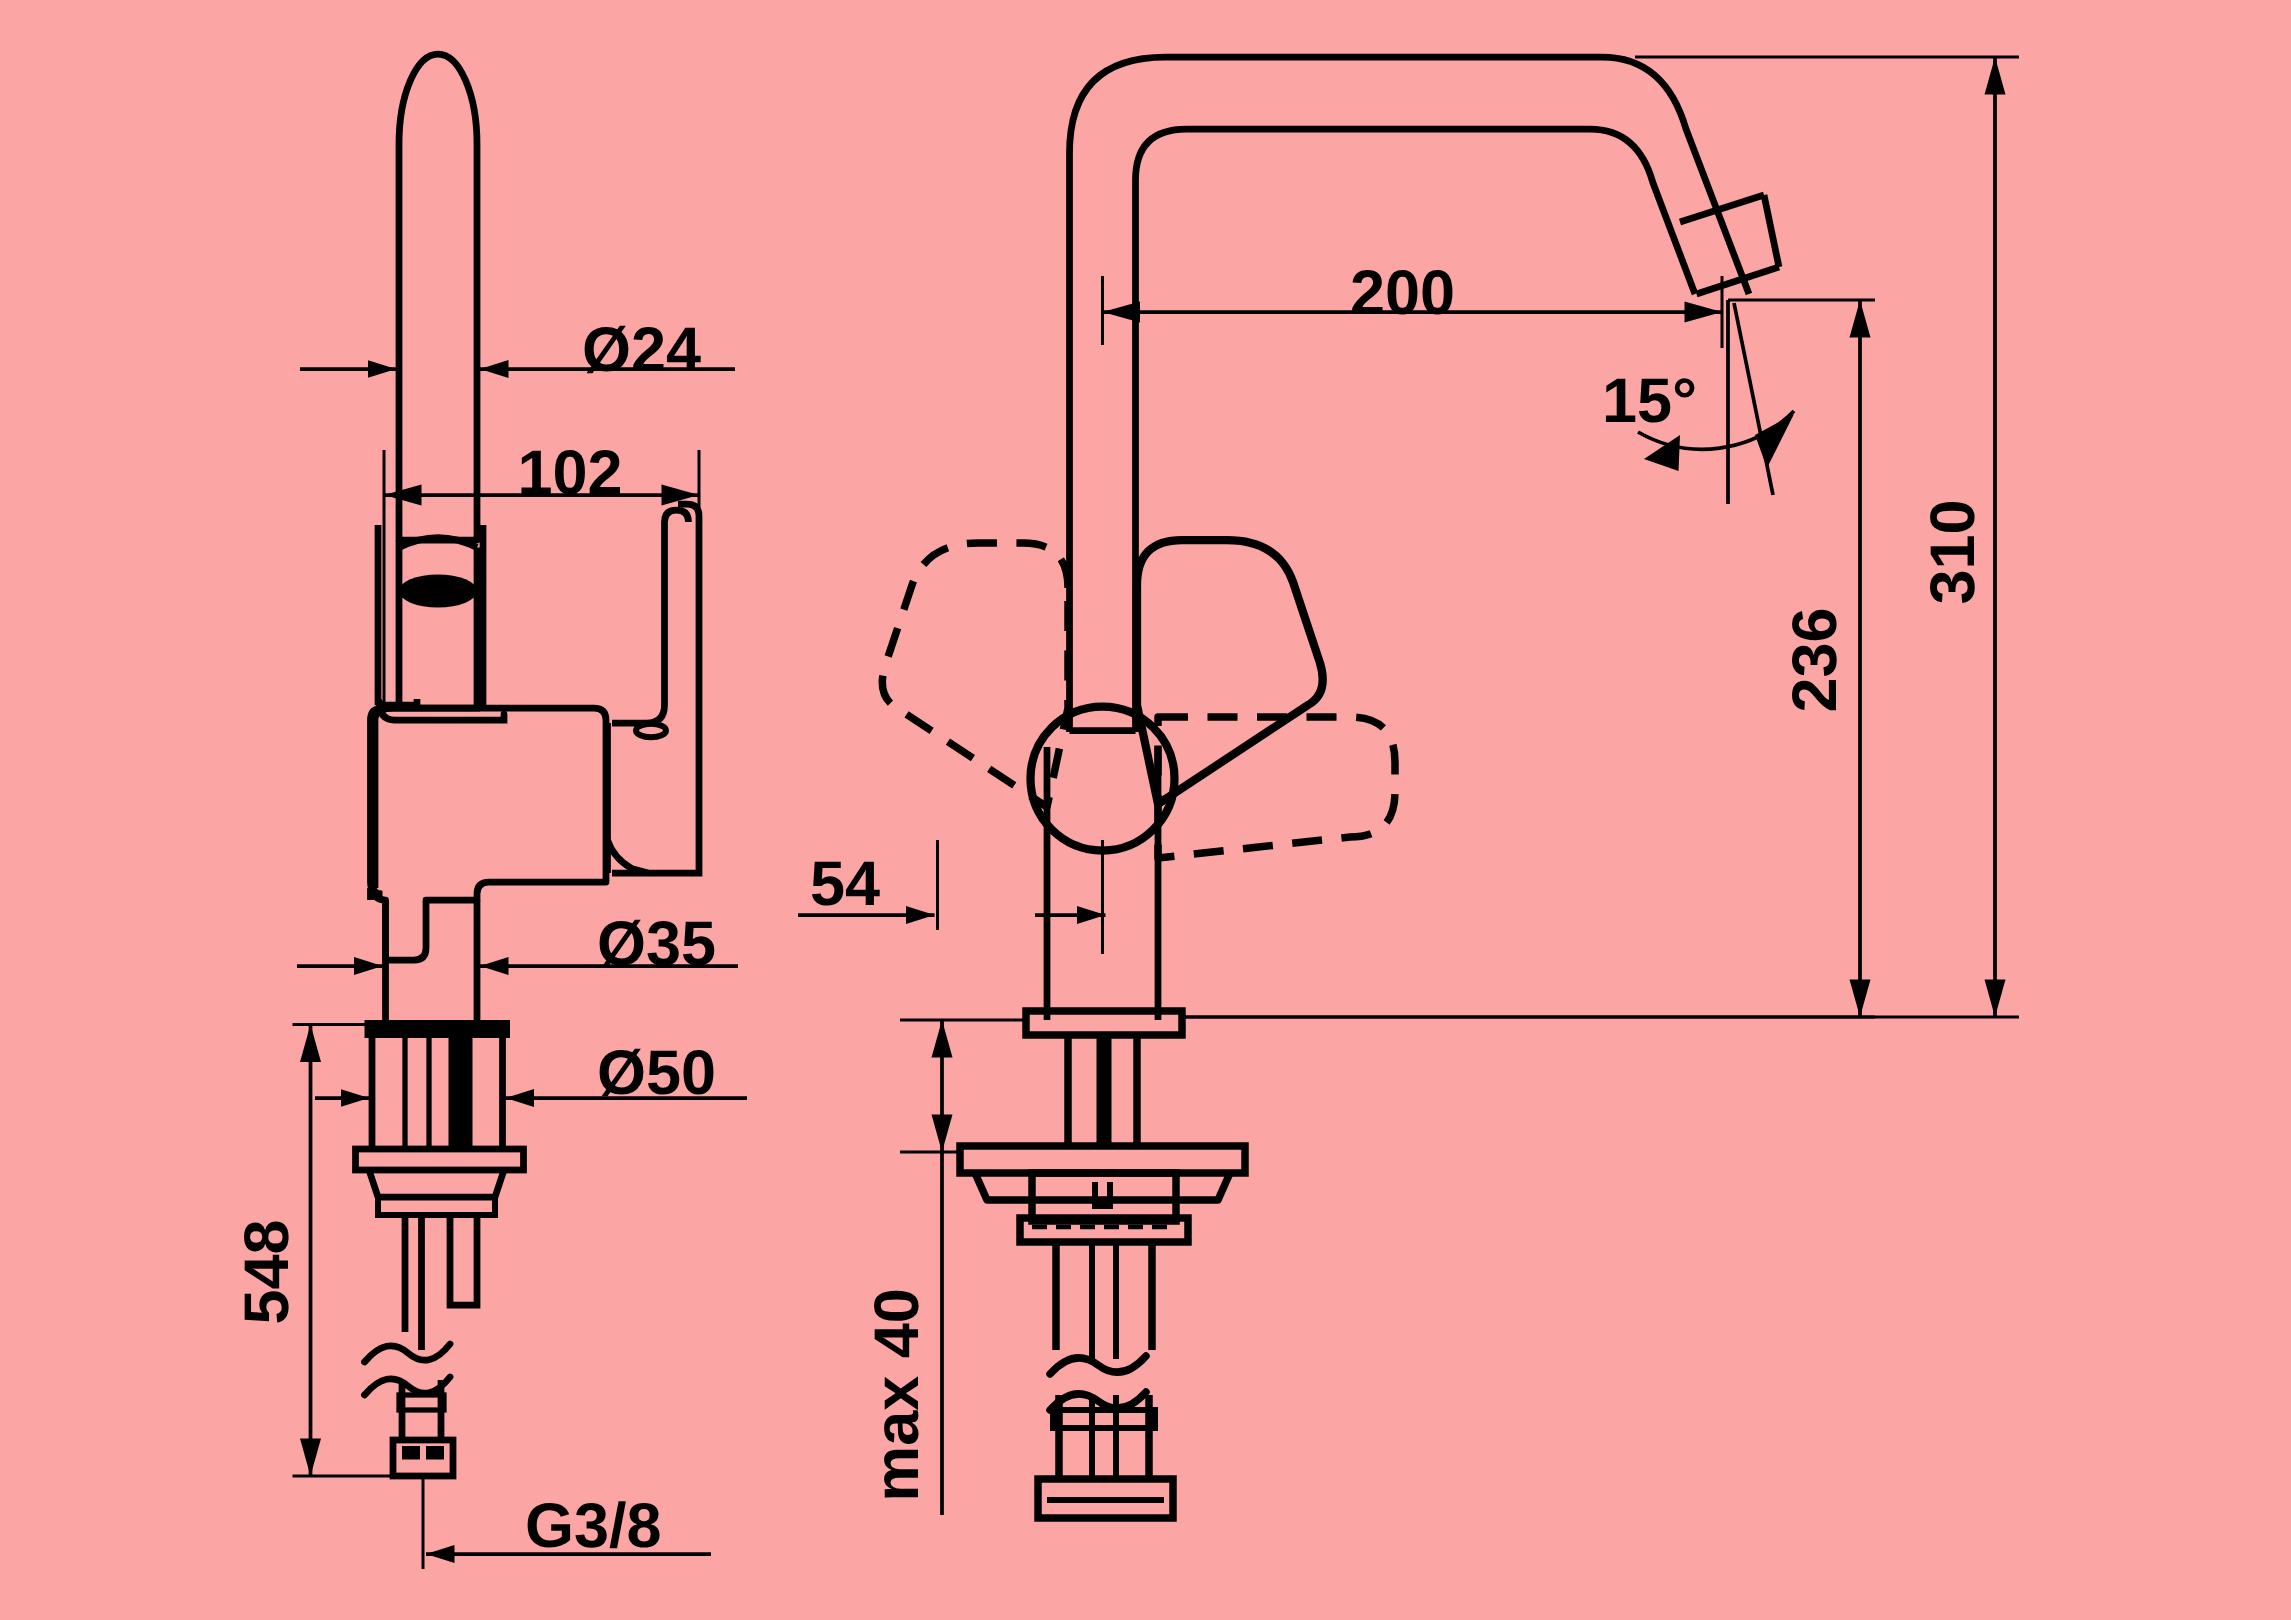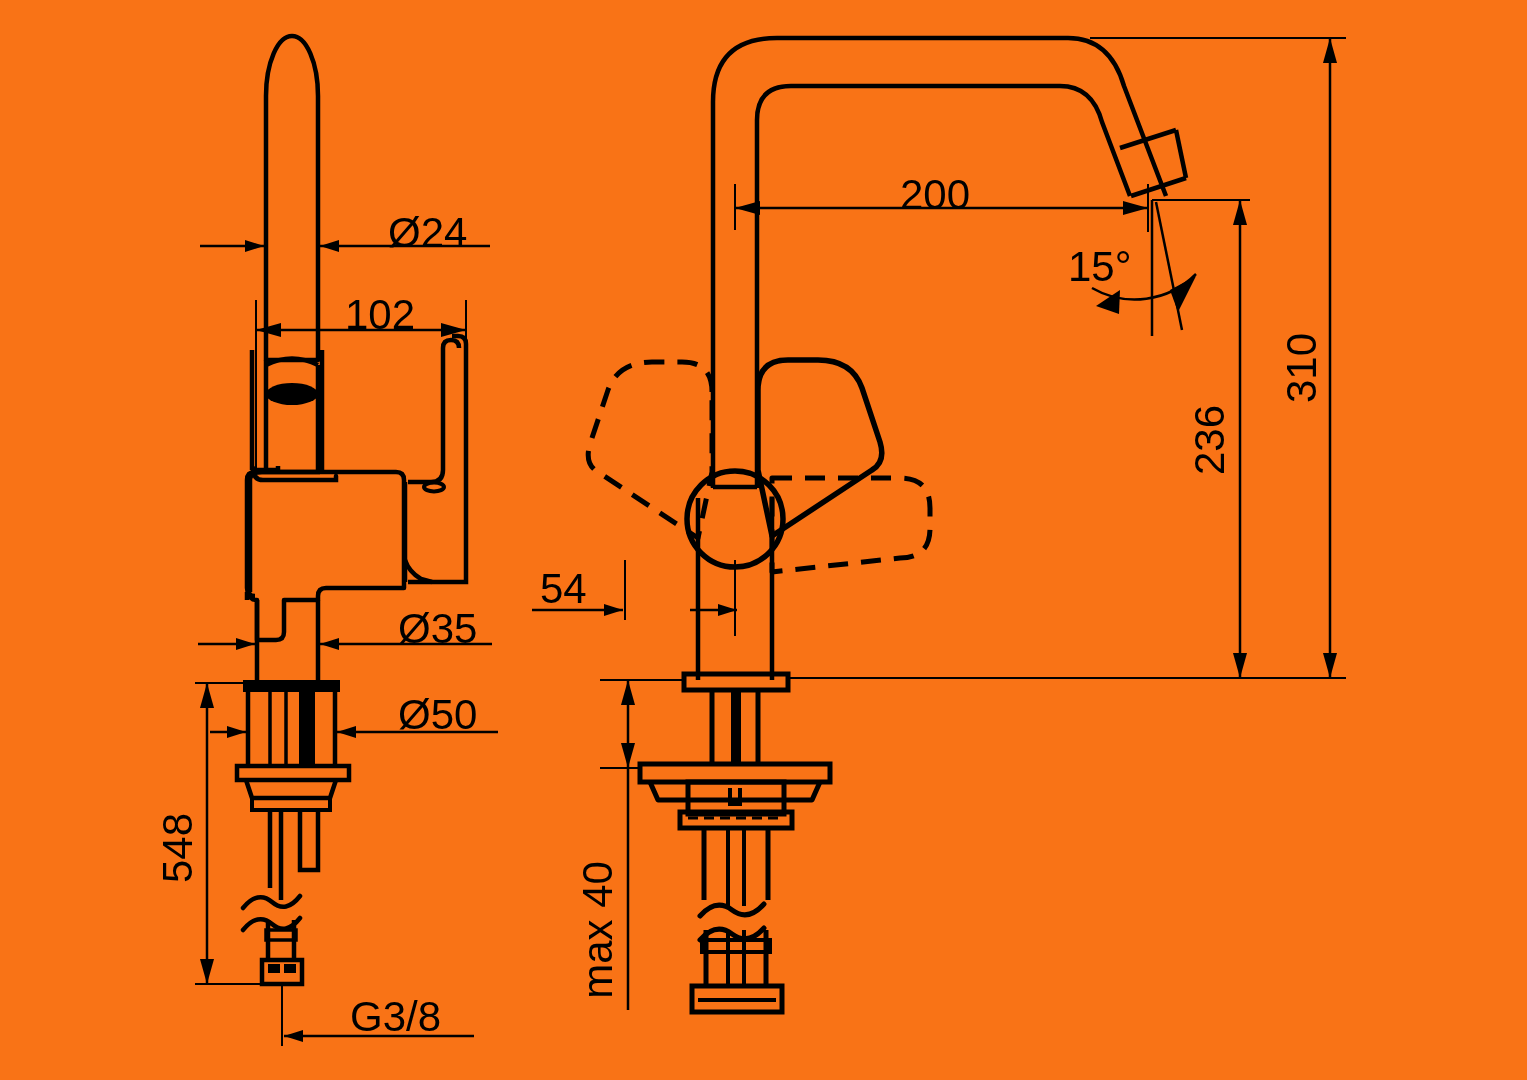--- a/index.html
+++ b/index.html
@@ -10,21 +10,22 @@
   body {
     width: 1527px;
     height: 1080px;
     font-family: "Liberation Sans", sans-serif;
     overflow: hidden;
   }
   #drawing-root {
     position: relative;
     width: 1527px;
     height: 1080px;
-    background: #f97316;
+    background: #fca5a5;
+    font-weight: bold;
   }
   svg.dwg {
     position: absolute;
     top: 0; left: 0;
     width: 1527px;
     height: 1080px;
     display: block;
   }
   .dim-text {
     font-family: "Liberation Sans", sans-serif;

